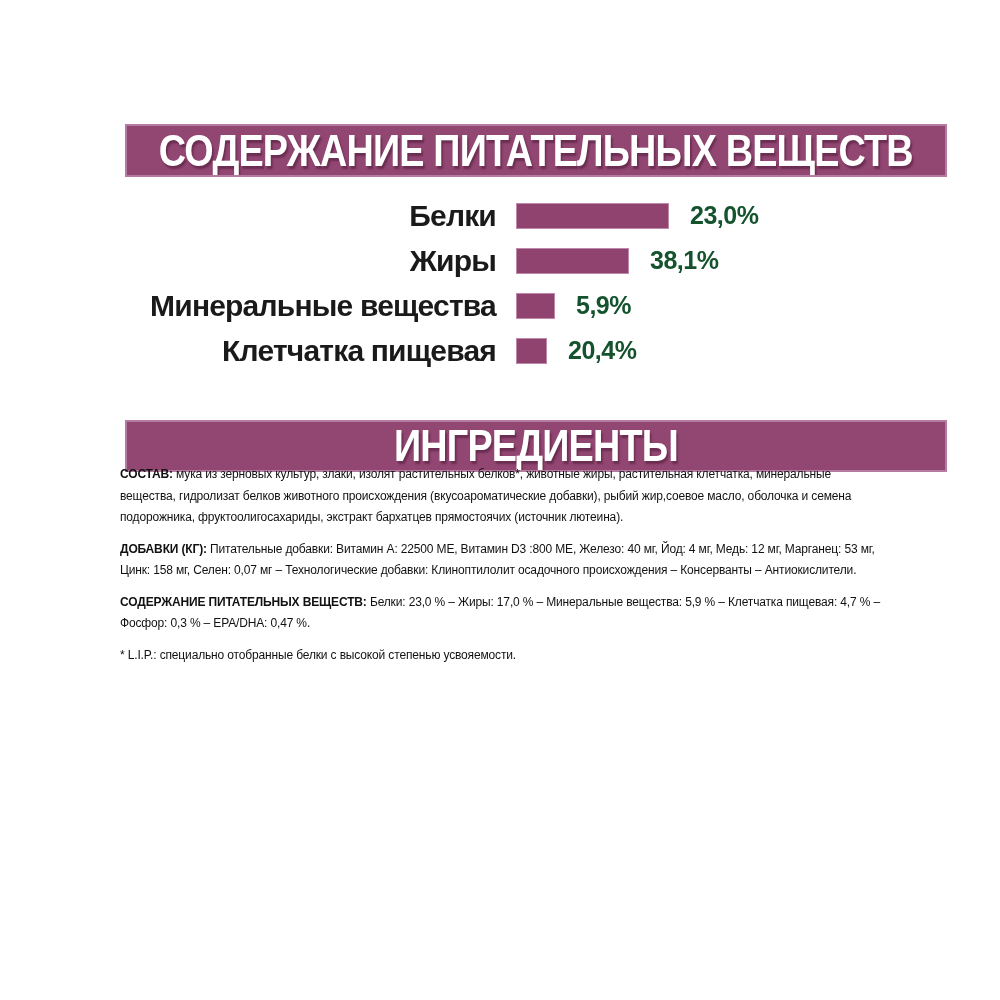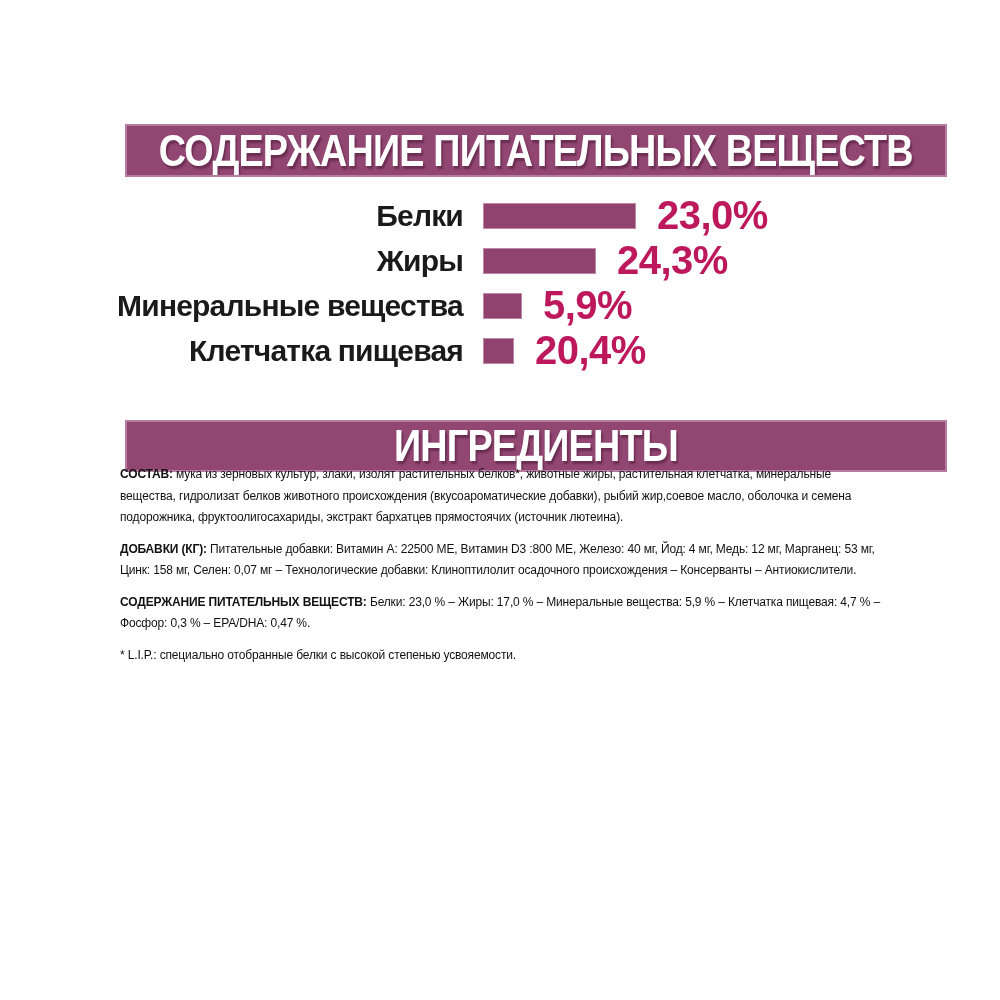--- a/index.html
+++ b/index.html
@@ -37,21 +37,21 @@
     letter-spacing: -1px;
     transform: scaleX(0.84);
     transform-origin: center;
     text-shadow: 2px 3px 2px rgba(74, 26, 54, 0.55);
   }
 
   
   .chart {
     position: absolute;
     top: 193px;
-    left: 103px;
+    left: 136px;
     width: 760px;
   }
   .chart-row {
     display: flex;
     align-items: center;
     height: 45px;
   }
   .chart-label {
     width: 360px;
     text-align: right;
@@ -64,24 +64,24 @@
   .chart-bar {
     height: 26px;
     margin-left: 20px;
     background: #91436f;
     border: 1px solid #bd88aa;
     flex: 0 0 auto;
   }
   .chart-value {
     margin-left: 21px;
     font-weight: bold;
-    font-size: 40px;
+    font-size: 25px;
     letter-spacing: -0.5px;
     white-space: nowrap;
-    color: #be185d;
+    color: #14532d;
   }
 
   
   .text-block {
     position: absolute;
     top: 464px;
     left: 120px;
     width: 762px;
     font-size: 12px;
     line-height: 21.5px;
@@ -103,21 +103,21 @@
 
   <div class="chart">
       <div class="chart-row">
         <div class="chart-label">Белки</div>
         <div class="chart-bar" style="width: 153px; background: rgb(145, 67, 111);"></div>
         <div class="chart-value">23,0%</div>
       </div>
       <div class="chart-row">
         <div class="chart-label">Жиры</div>
         <div class="chart-bar" style="width: 113px; background: rgb(145, 67, 111);"></div>
-        <div class="chart-value">24,3%</div>
+        <div class="chart-value">38,1%</div>
       </div>
       <div class="chart-row">
         <div class="chart-label">Минеральные вещества</div>
         <div class="chart-bar" style="width: 39px; background: rgb(145, 67, 111);"></div>
         <div class="chart-value">5,9%</div>
       </div>
       <div class="chart-row">
         <div class="chart-label">Клетчатка пищевая</div>
         <div class="chart-bar" style="width: 31px; background: rgb(145, 67, 111);"></div>
         <div class="chart-value">20,4%</div>

